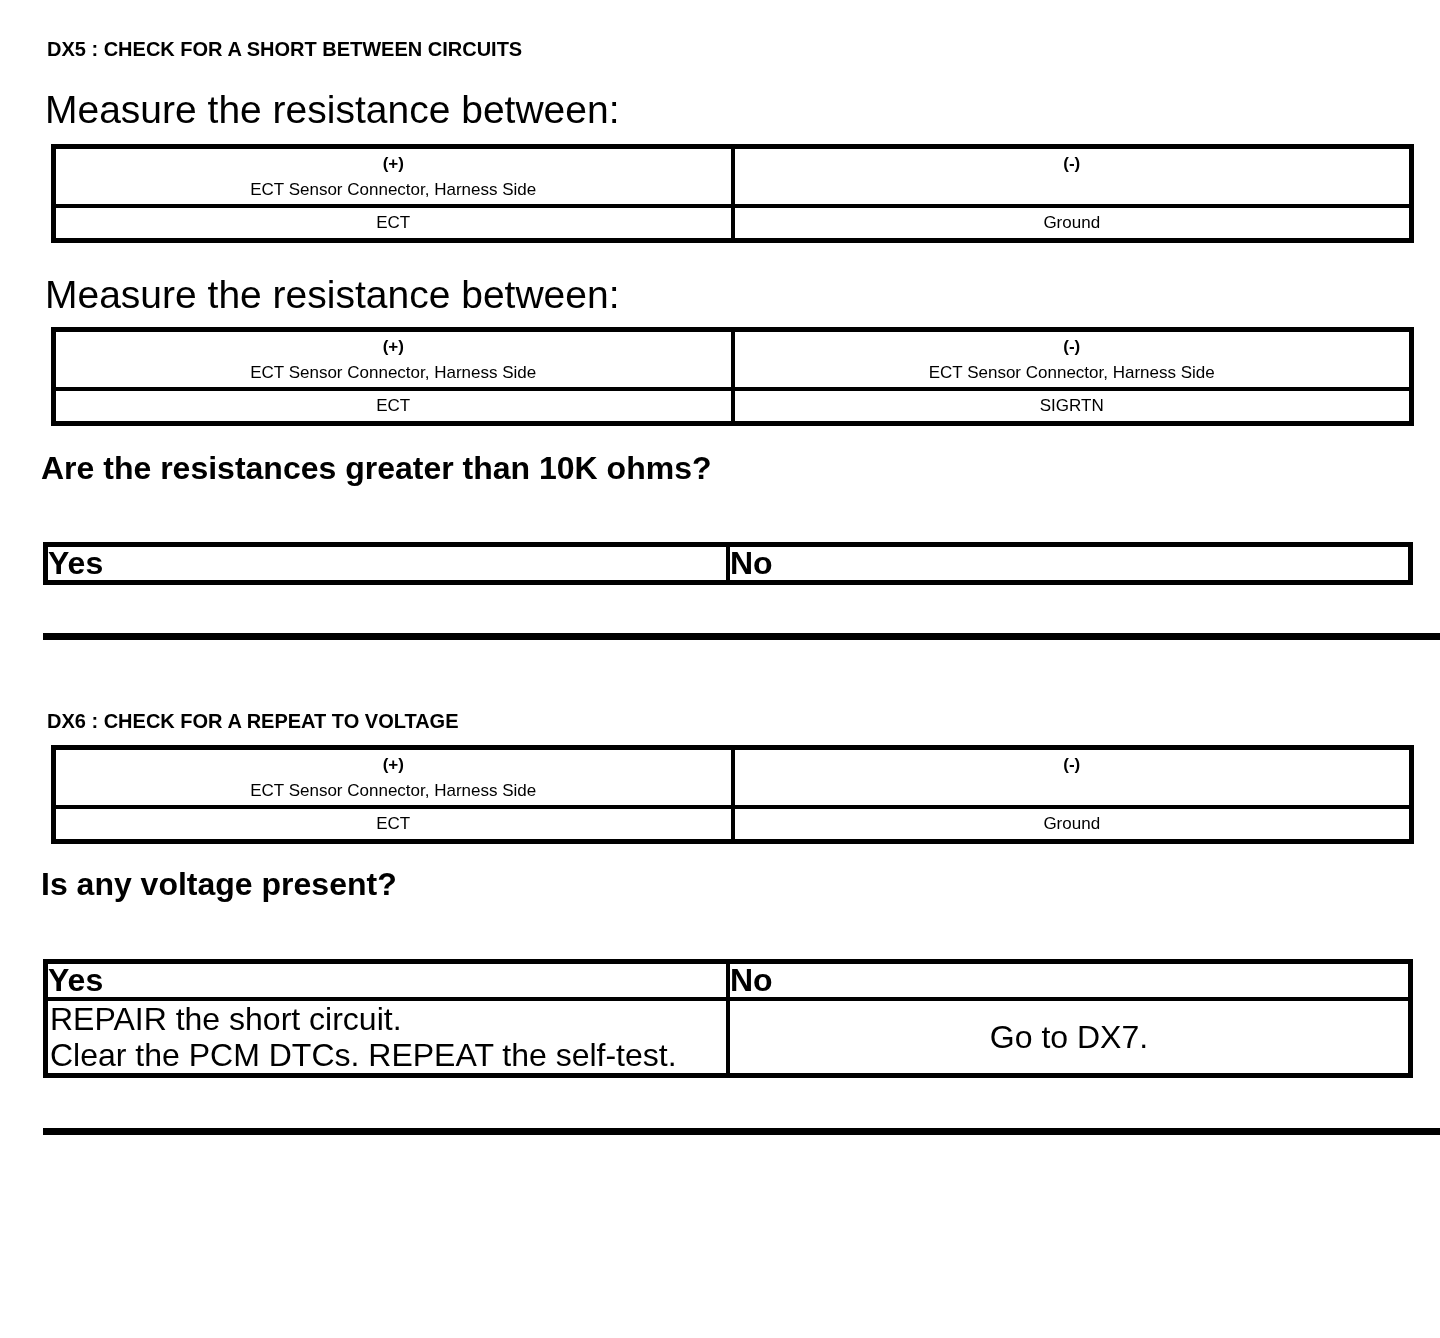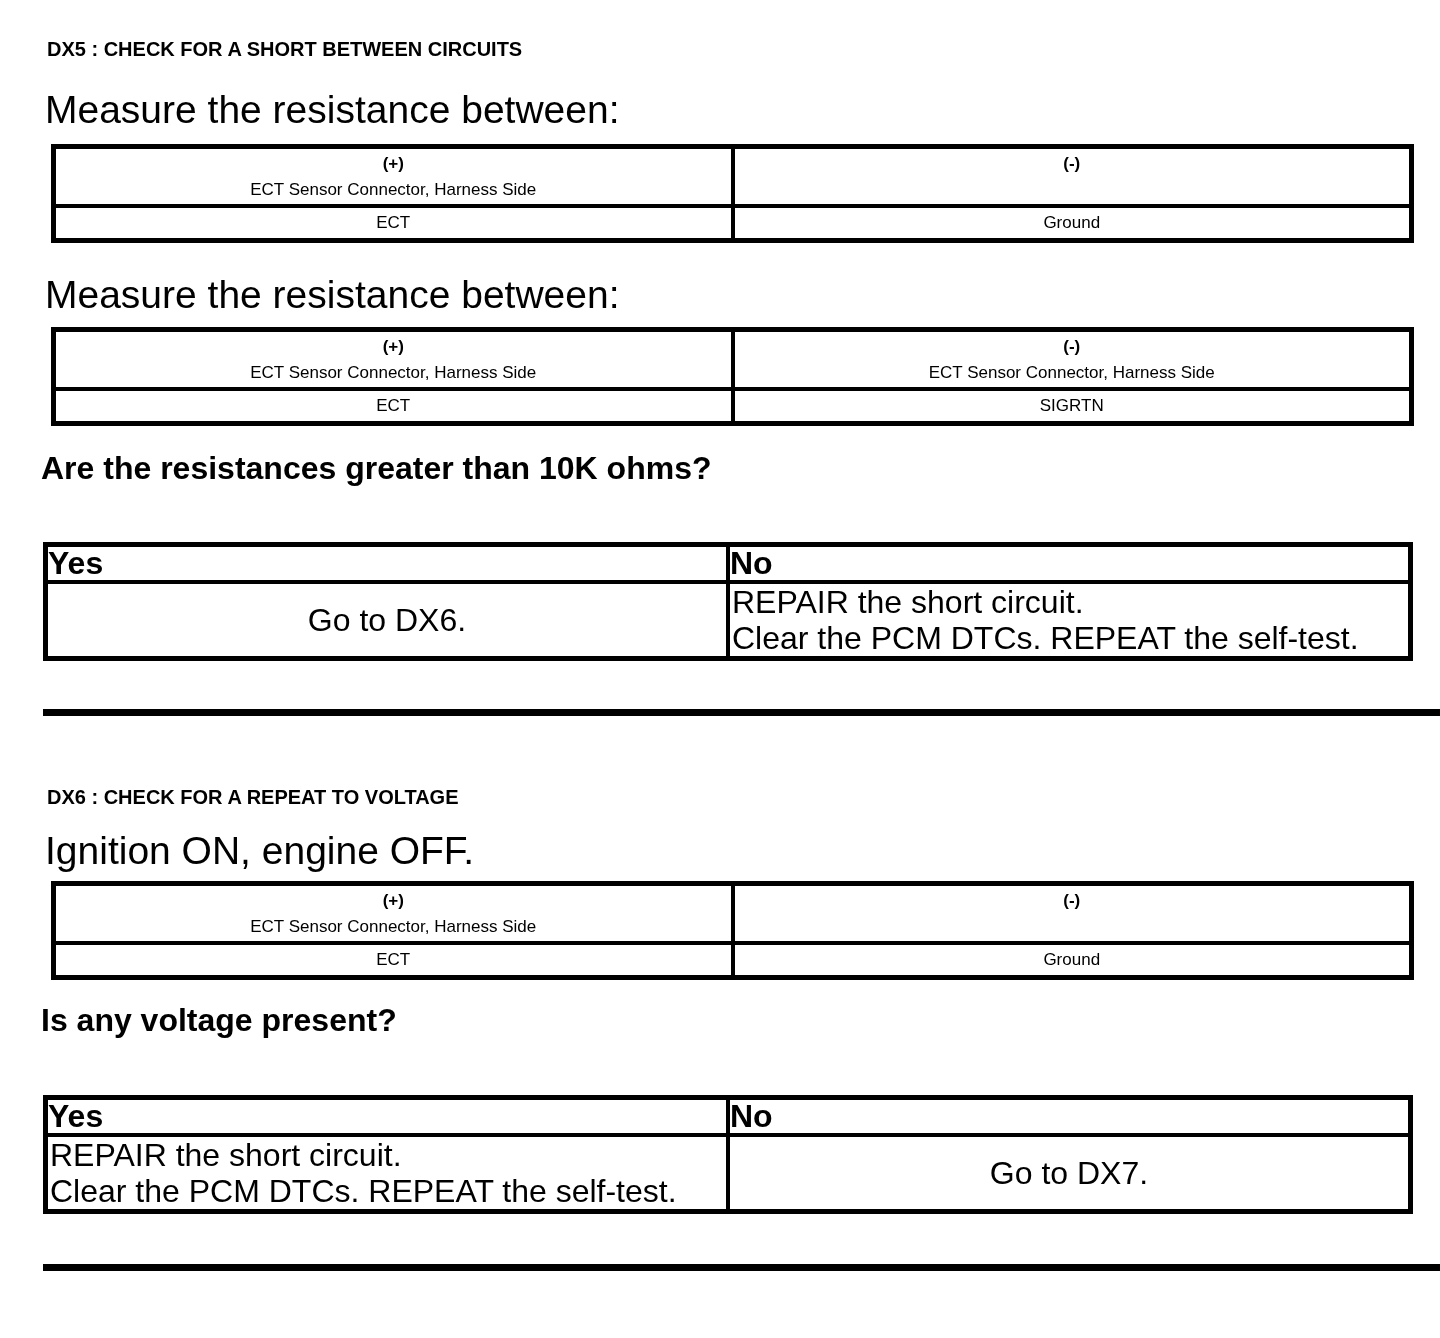--- a/index.html
+++ b/index.html
@@ -182,72 +182,64 @@
       </table>
 
     <div class="question-text sp-q1">Are the resistances greater than 10K ohms?</div>
 
     <table class="dtable sp-yn1">
       <tbody>
           <tr>
         <td class="d-hdr">Yes</td>
         <td class="d-hdr">No</td>
       </tr>
-      <tr>
-        <td class="d-action-center">Go to DX6.</td>
+    </tbody>
+      </table>
+  </div>
+
+  <div class="divider sp-div1"></div>
+
+  <div>
+    <div class="section-heading sp-h2">DX6 : CHECK FOR A REPEAT TO VOLTAGE</div>
+
+
+
+    <table class="mtable sp-t3">
+      <tbody>
+          <tr>
+        <td class="hdr">
+          <div class="sign">(+)</div>
+          <div class="loc">ECT Sensor Connector, Harness Side</div>
+        </td>
+        <td class="hdr">
+          <div class="sign">(-)</div>
+          <div class="loc"></div>
+        </td>
+      </tr>
+      <tr>
+        <td class="pin">ECT</td>
+        <td class="pin">Ground</td>
+      </tr>
+    </tbody>
+      </table>
+
+    <div class="question-text sp-q2">Is any voltage present?</div>
+
+    <table class="dtable sp-yn2">
+      <tbody>
+          <tr>
+        <td class="d-hdr">Yes</td>
+        <td class="d-hdr">No</td>
+      </tr>
+      <tr>
         <td class="d-action-left">
           <div>REPAIR the short circuit.</div>
           <div>Clear the PCM DTCs. REPEAT the self-test.</div>
         </td>
+        <td class="d-action-center">Go to DX7.</td>
       </tr>
     </tbody>
       </table>
   </div>
 
-  <div class="divider sp-div1"></div>
-
-  <div>
-    <div class="section-heading sp-h2">DX6 : CHECK FOR A REPEAT TO VOLTAGE</div>
-
-    <div class="body-text sp-ign">Ignition ON, engine OFF.</div>
-
-
-    <table class="mtable sp-t3">
-      <tbody>
-          <tr>
-        <td class="hdr">
-          <div class="sign">(+)</div>
-          <div class="loc">ECT Sensor Connector, Harness Side</div>
-        </td>
-        <td class="hdr">
-          <div class="sign">(-)</div>
-          <div class="loc"></div>
-        </td>
-      </tr>
-      <tr>
-        <td class="pin">ECT</td>
-        <td class="pin">Ground</td>
-      </tr>
-    </tbody>
-      </table>
-
-    <div class="question-text sp-q2">Is any voltage present?</div>
-
-    <table class="dtable sp-yn2">
-      <tbody>
-          <tr>
-        <td class="d-hdr">Yes</td>
-        <td class="d-hdr">No</td>
-      </tr>
-      <tr>
-        <td class="d-action-left">
-          <div>REPAIR the short circuit.</div>
-          <div>Clear the PCM DTCs. REPEAT the self-test.</div>
-        </td>
-        <td class="d-action-center">Go to DX7.</td>
-      </tr>
-    </tbody>
-      </table>
-  </div>
-
   <div class="divider sp-div2"></div>
 
 </div>
 
 </body></html>

